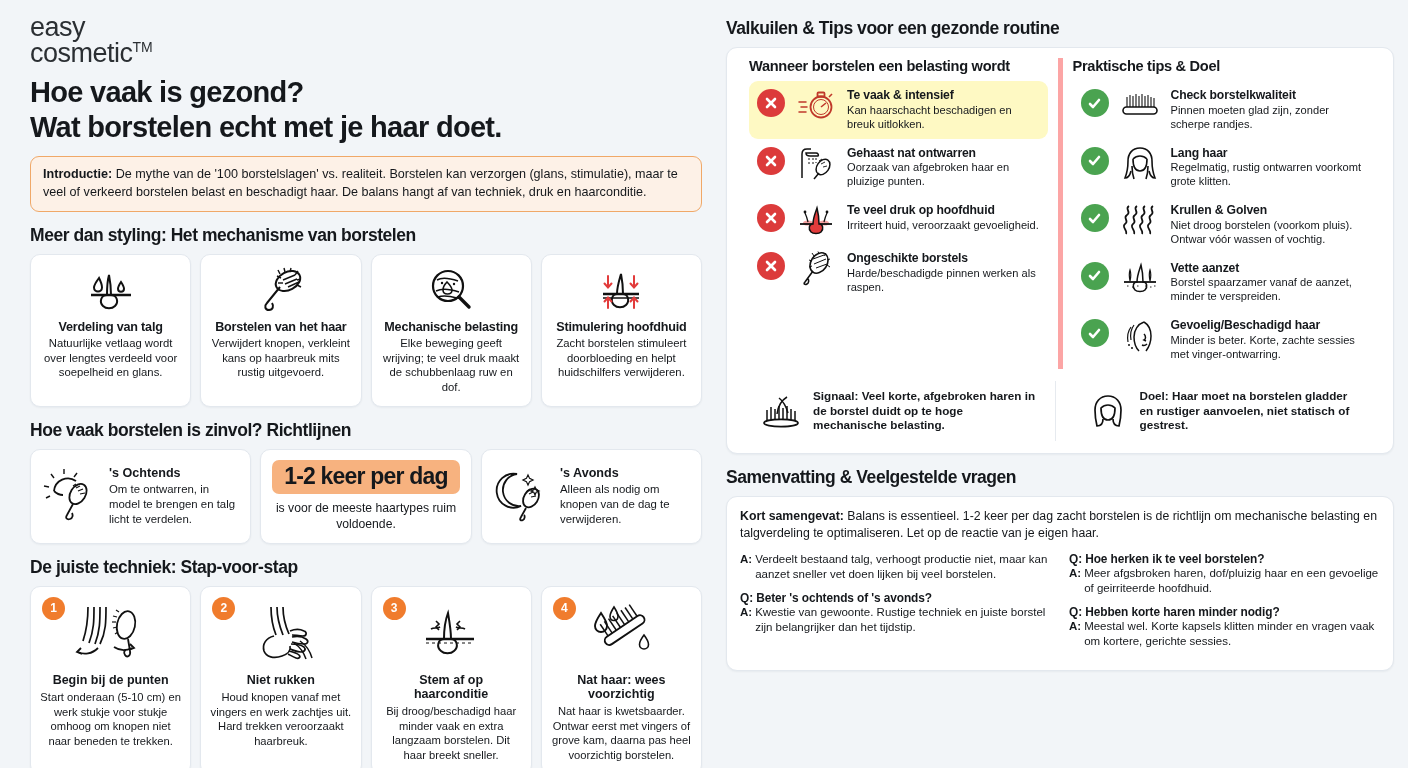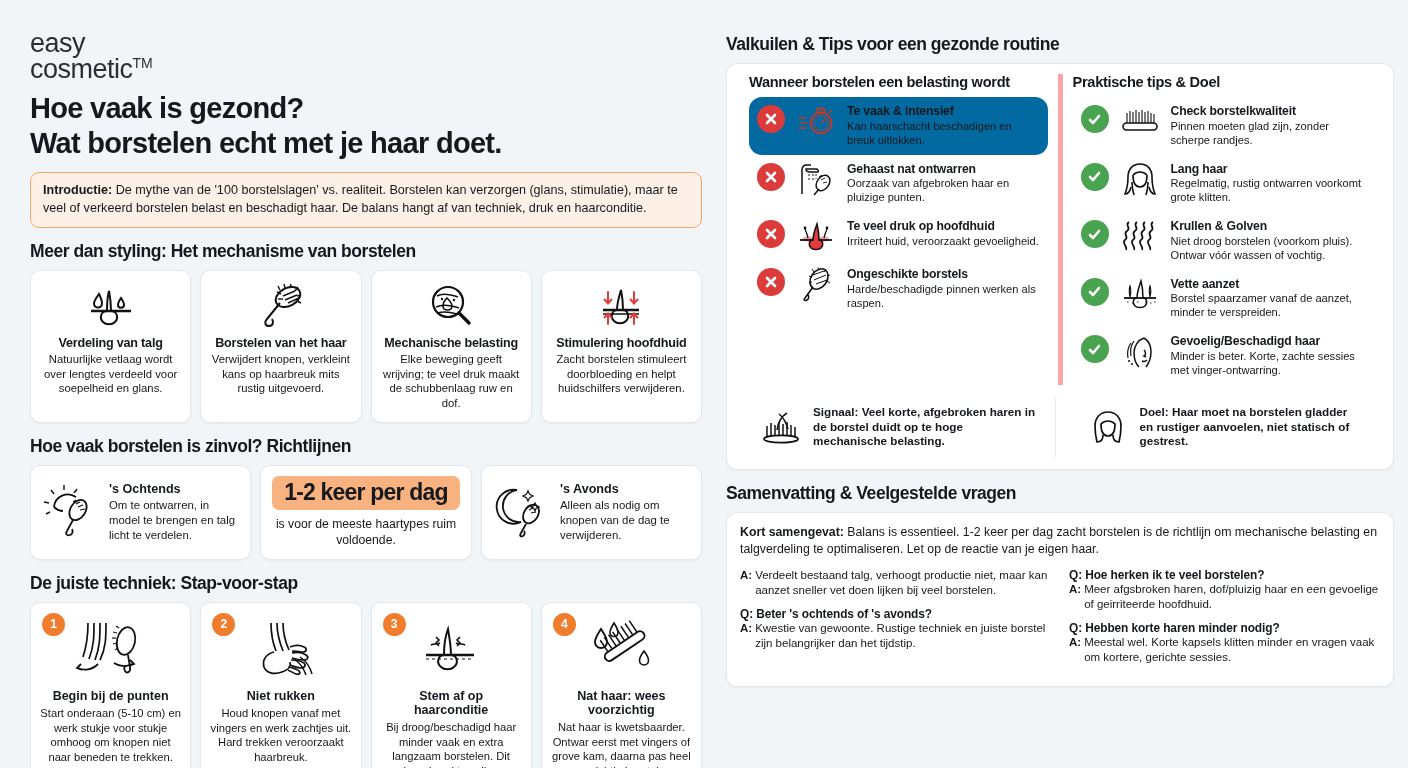--- a/index.html
+++ b/index.html
@@ -3,21 +3,21 @@
 <meta charset="utf-8">
 <style>
   * { box-sizing: border-box; margin: 0; padding: 0; }
   html, body {
     width: 1408px; height: 768px;
     background: #f2f5f8;
     font-family: "Liberation Sans", sans-serif;
     color: #15181c;
     overflow: hidden;
   }
-  .page { width:1243px; height:768px; display:flex; padding: 30px 18px 8px 30px; gap: 24px; }
+  .page { width:1243px; height:768px; display:flex; padding: 14px 18px 8px 30px; gap: 24px; }
   .col-left { width: 672px; flex: 0 0 672px; }
   .col-right { width: 668px; flex: 0 0 668px; }
 
   
   .brand { line-height: 0.98; margin-bottom: 8px; }
   .brand .l1, .brand .l2 {
     font-size: 27px; font-weight: 400; letter-spacing: -0.5px; color: #2b2f33;
   }
   .brand .l2 { display:block; }
   .brand .tm { font-size: 14px; vertical-align: super; letter-spacing:0; }
@@ -88,21 +88,21 @@
   .panel {
     background:#fff; border:1px solid #e3e8ee; border-radius:11px;
     box-shadow: 0 1px 2px rgba(20,30,50,.05);
   }
   .panel-body { display:flex; padding: 10px 12px 12px 12px; }
   .pcol { flex:1 1 0; padding: 0 10px; }
   .pcol.first { border-right: 5px solid #fca5a5; }
   .pcol h3 { font-size: 14.6px; font-weight:800; margin-bottom: 7px; letter-spacing:-0.3px;}
 
   .item { display:flex; gap:9px; align-items:flex-start; padding: 7px 8px; border-radius:9px; }
-  .item.tintred { background: #0369a1; border-radius: 13px; }
+  .item.tintred { background: #fef9c3; }
   .item.white { background: #ffffff; }
   .mark { flex:0 0 28px; width:28px; height:28px; border-radius:50%; display:flex; align-items:center; justify-content:center; margin-top:1px;}
   .mark.x { background:#dc3b3b; }
   .mark.v { background:#4aa350; }
   .mark svg { display:block; }
   .iconbox { flex:0 0 44px; height:34px; display:flex; align-items:center; justify-content:center; }
   .txt .t { font-size:12.2px; font-weight:800; letter-spacing:-0.15px; line-height:1.2; }
   .txt .d { font-size:11.1px; line-height:1.26; margin-top:1px; }
 
   .footrow { display:flex; padding: 0 12px 12px 12px; gap: 10px; align-items: stretch;}

